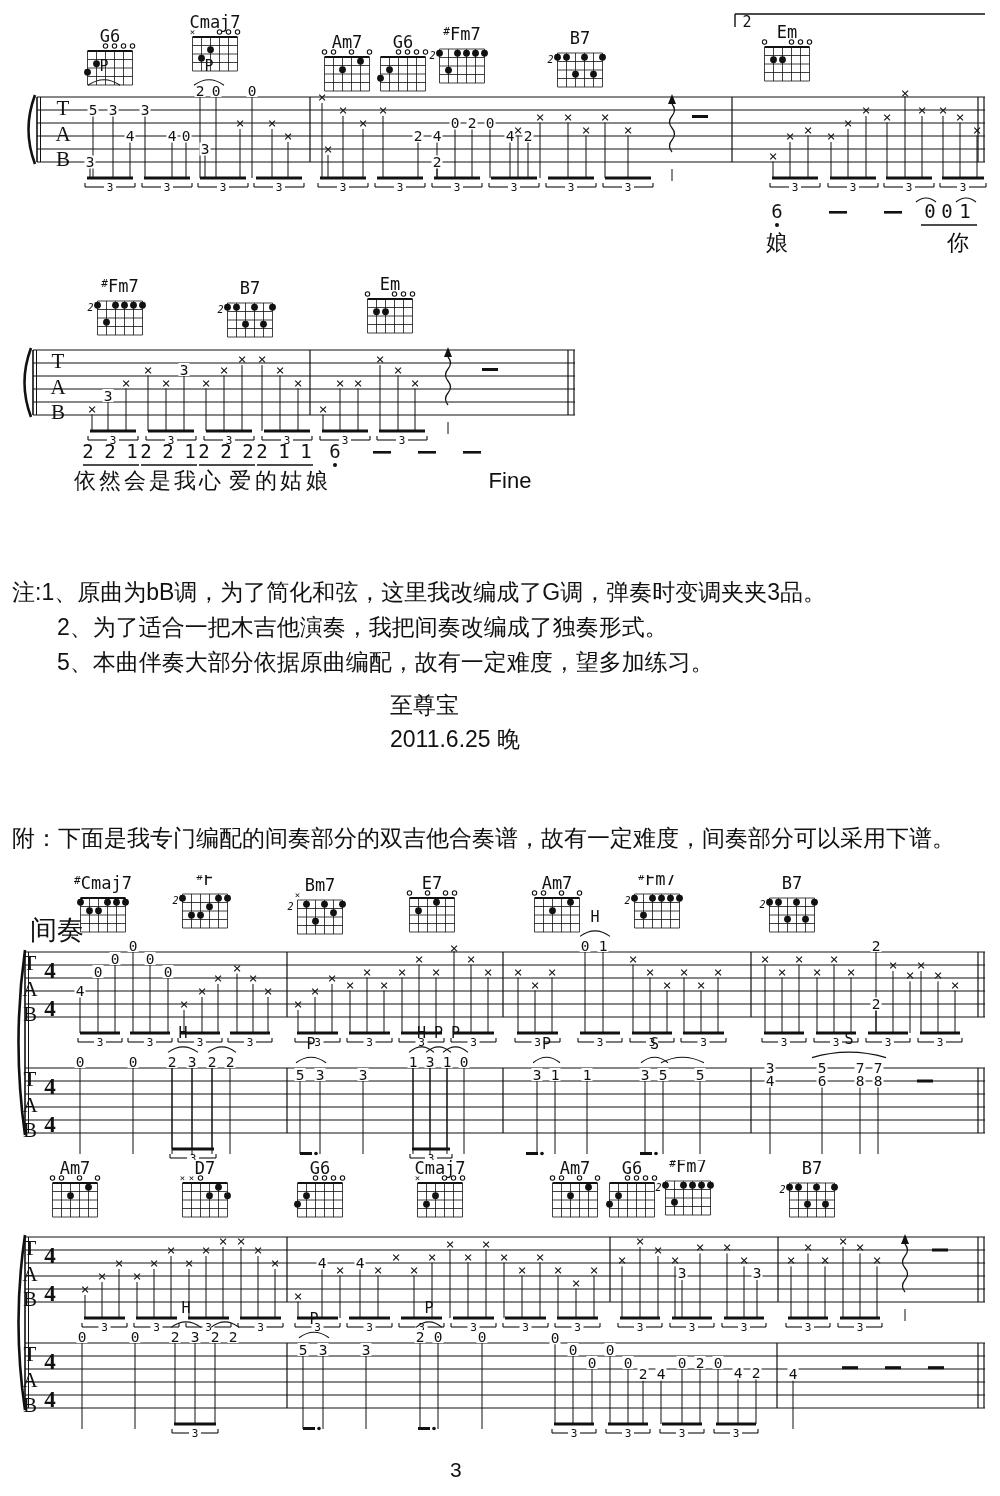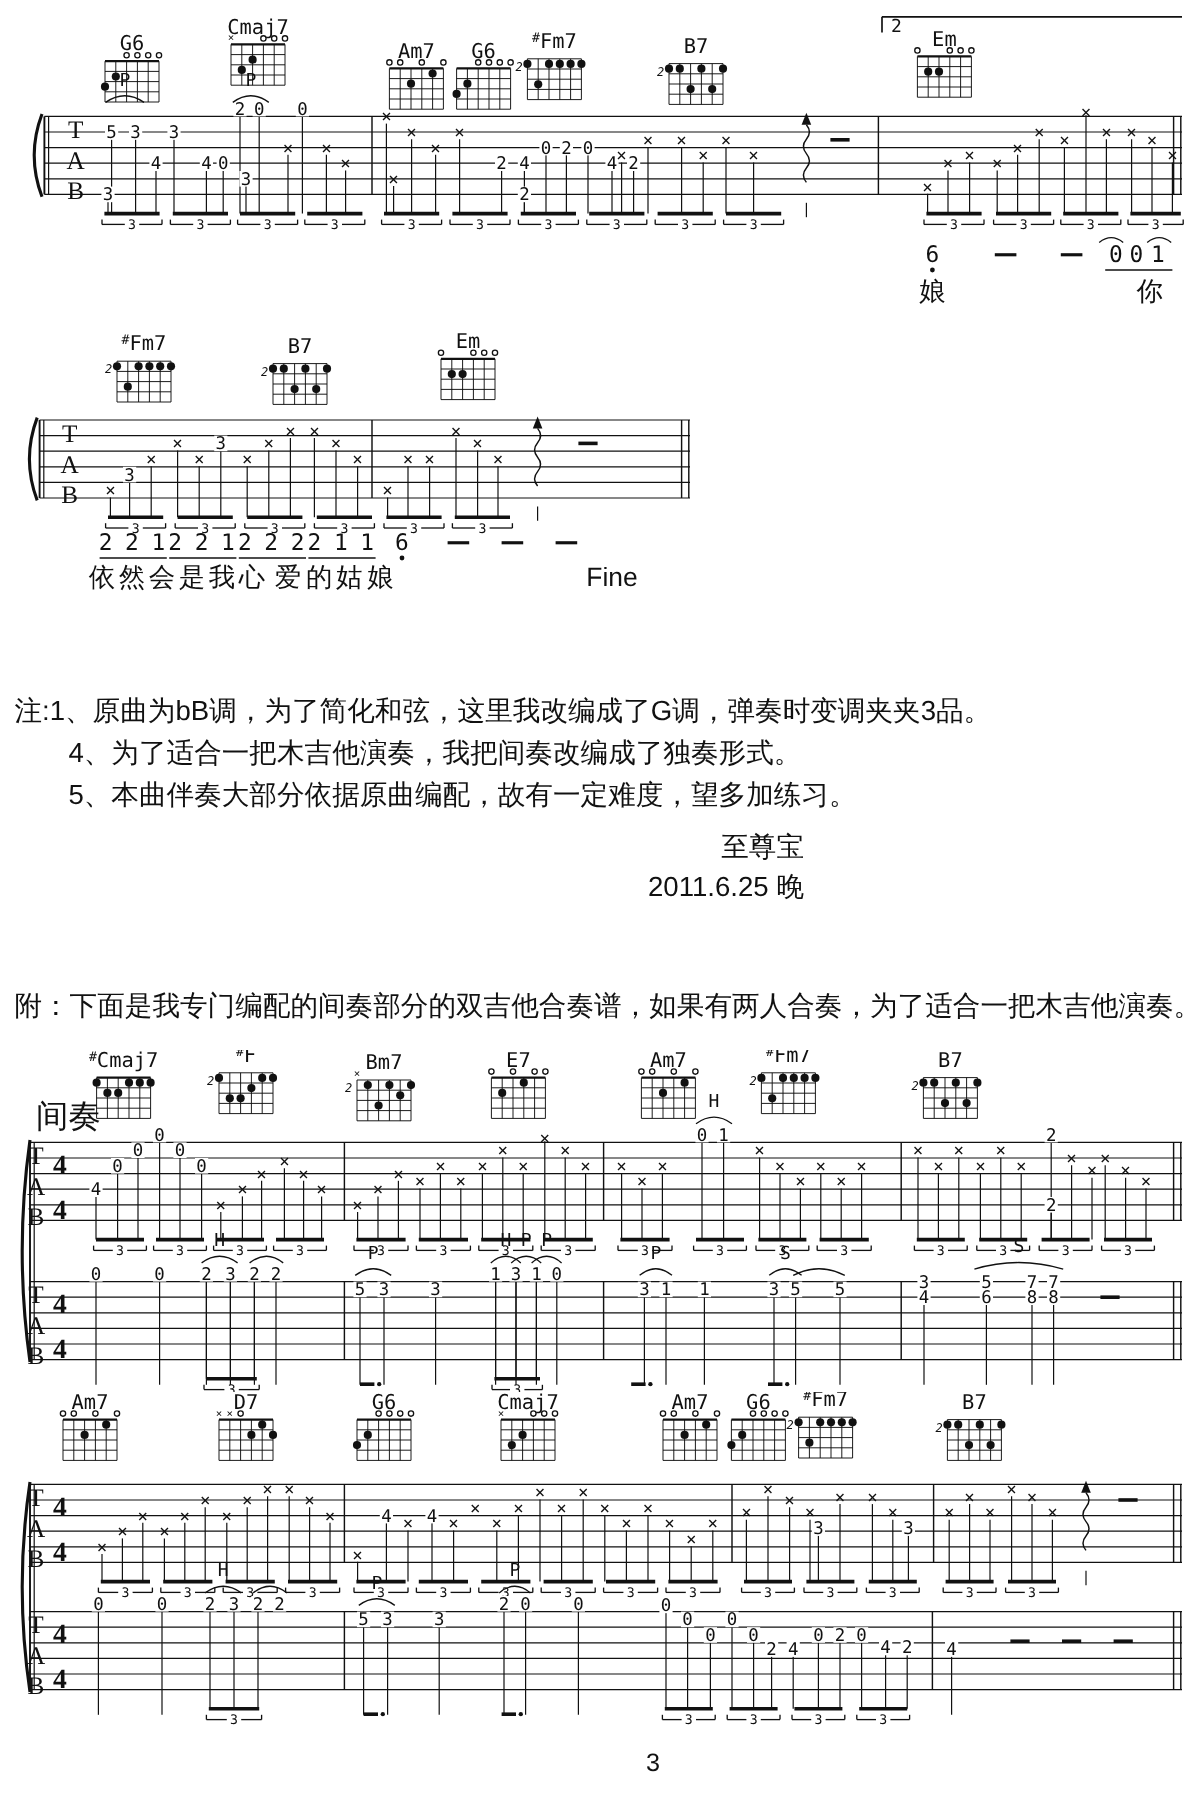--- a/index.html
+++ b/index.html
@@ -1,21 +1,21 @@
 <!DOCTYPE html>
 <html><head>
 <meta charset="utf-8">
 <style>
   html,body{margin:0;padding:0}
   body{width:1000px;height:1496px;position:relative;background:#ffffff;color:#111;
        font-family:"Liberation Sans",sans-serif;overflow:hidden}
   .sys{position:absolute;left:0}
   .txt{position:absolute;white-space:nowrap;color:#111}
   .notes{font-size:23px}
-  .center{text-align:right}
+  .center{text-align:left}
 </style>
 </head>
 <body>
 
 <svg class="sys" style="top:0px" width="1000" height="268">
     <path d="M 35 95 Q 22 129.5 35 164" fill="none" stroke="#111" stroke-width="2.6"></path>
     <line x1="37" y1="97" x2="37" y2="162" stroke="#111" stroke-width="1.6"></line>
     <line x1="40.5" y1="97" x2="40.5" y2="162" stroke="#111" stroke-width="1"></line>
     <line x1="37" y1="97" x2="985" y2="97" stroke="#111" stroke-width="1"></line>
     <line x1="37" y1="110" x2="985" y2="110" stroke="#111" stroke-width="1"></line>
@@ -553,25 +553,25 @@
     <text x="185" y="218" text-anchor="middle" font-size="22" font-family="&quot;Liberation Sans&quot;,sans-serif" font-weight="normal" font-style="normal" fill="#111">我</text>
     <text x="210" y="218" text-anchor="middle" font-size="22" font-family="&quot;Liberation Sans&quot;,sans-serif" font-weight="normal" font-style="normal" fill="#111">心</text>
     <text x="240" y="218" text-anchor="middle" font-size="22" font-family="&quot;Liberation Sans&quot;,sans-serif" font-weight="normal" font-style="normal" fill="#111">爱</text>
     <text x="266" y="218" text-anchor="middle" font-size="22" font-family="&quot;Liberation Sans&quot;,sans-serif" font-weight="normal" font-style="normal" fill="#111">的</text>
     <text x="291" y="218" text-anchor="middle" font-size="22" font-family="&quot;Liberation Sans&quot;,sans-serif" font-weight="normal" font-style="normal" fill="#111">姑</text>
     <text x="317" y="218" text-anchor="middle" font-size="22" font-family="&quot;Liberation Sans&quot;,sans-serif" font-weight="normal" font-style="normal" fill="#111">娘</text>
     <text x="510" y="218" text-anchor="middle" font-size="22" font-family="&quot;Liberation Sans&quot;,sans-serif" font-weight="normal" font-style="normal" fill="#111">Fine</text>
   </svg>
 
 <div class="txt notes" style="left:12px;top:577px">注:1、原曲为bB调，为了简化和弦，这里我改编成了G调，弹奏时变调夹夹3品。</div>
-<div class="txt notes" style="left:57px;top:612px">4、为了适合一把木吉他演奏，我把间奏改编成了独奏形式。</div>
+<div class="txt notes" style="left:57px;top:612px">2、为了适合一把木吉他演奏，我把间奏改编成了独奏形式。</div>
 <div class="txt notes" style="left:57px;top:647px">5、本曲伴奏大部分依据原曲编配，故有一定难度，望多加练习。</div>
 <div class="txt notes center" style="left:390px;top:690px;width:280px">至尊宝</div>
 <div class="txt notes center" style="left:390px;top:724px;width:280px">2011.6.25 晚</div>
-<div class="txt notes" style="left:12px;top:823px">附：下面是我专门编配的间奏部分的双吉他合奏谱，如果有两人合奏，为了适合一把木吉他演奏。</div>
+<div class="txt notes" style="left:12px;top:823px">附：下面是我专门编配的间奏部分的双吉他合奏谱，故有一定难度，间奏部分可以采用下谱。</div>
 
 <svg class="sys" style="top:875px" width="1000" height="285">
     <path d="M 25 75 Q 12 167.5 25 260" fill="none" stroke="#111" stroke-width="2.6"></path>
     <line x1="25" y1="77" x2="25" y2="258" stroke="#111" stroke-width="1.6"></line>
     <line x1="28.5" y1="77" x2="28.5" y2="258" stroke="#111" stroke-width="1"></line>
     <line x1="25" y1="77" x2="985" y2="77" stroke="#111" stroke-width="1"></line>
     <line x1="25" y1="90" x2="985" y2="90" stroke="#111" stroke-width="1"></line>
     <line x1="25" y1="103" x2="985" y2="103" stroke="#111" stroke-width="1"></line>
     <line x1="25" y1="116" x2="985" y2="116" stroke="#111" stroke-width="1"></line>
     <line x1="25" y1="129" x2="985" y2="129" stroke="#111" stroke-width="1"></line>

